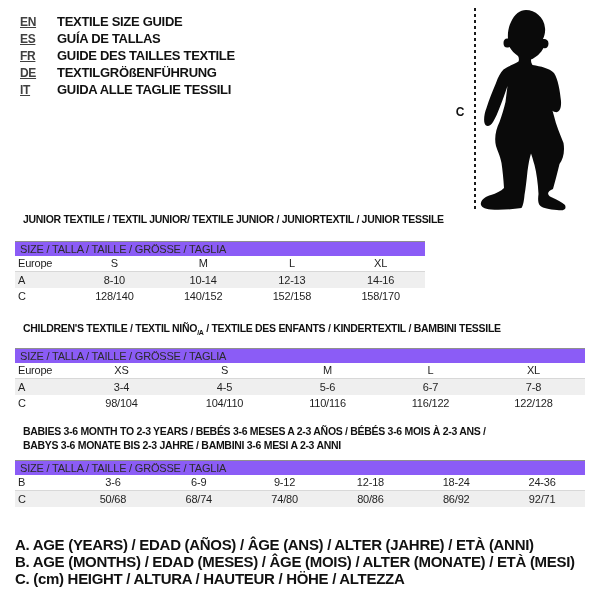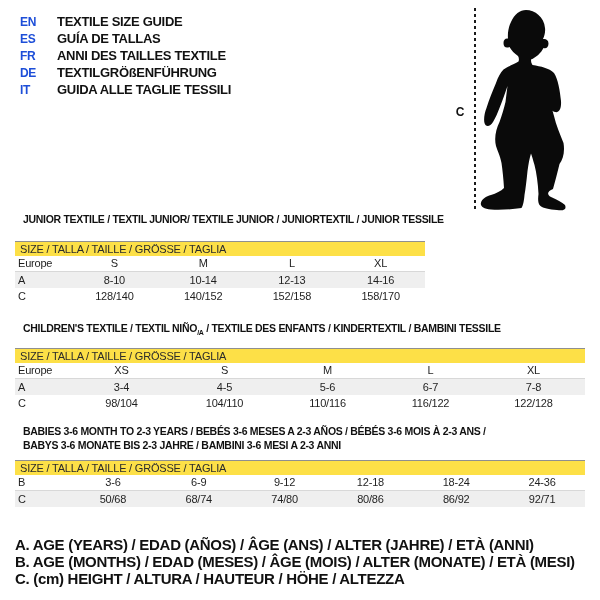--- a/index.html
+++ b/index.html
@@ -4,21 +4,21 @@
 <style>
   * { margin:0; padding:0; box-sizing:border-box; }
   html,body { background:#fff; }
   .page {
     position:relative; width:600px; height:600px; background:#fff;
     font-family:"Liberation Sans", sans-serif; color:#1a1a1a; overflow:hidden;
   }
   
   .lang-block { position:absolute; left:20px; top:13px; }
   .lang-row { display:flex; height:17px; align-items:center; }
-  .lang-code { width:37px; font-size:12px; font-weight:bold; letter-spacing:-0.3px; color:#1d4ed8; }
+  .lang-code { width:37px; font-size:12px; font-weight:bold; letter-spacing:-0.3px; color:#404040;text-decoration:underline; }
   .lang-label { font-size:13px; font-weight:bold; letter-spacing:-0.3px; color:#111; white-space:nowrap; }
   
   .measure-line {
     position:absolute; left:474px; top:8px; width:2px; height:202px;
     background:repeating-linear-gradient(180deg,#1a1a1a 0 3px,transparent 3px 6px);
   }
   .measure-label { position:absolute; left:452px; top:105px; width:16px; text-align:center;
     font-size:12px; font-weight:bold; color:#111; }
   .baby-svg { position:absolute; left:478px; top:5px; }
   
@@ -26,21 +26,21 @@
     position:absolute; left:23px; font-size:10.5px; font-weight:bold; letter-spacing:-0.3px;
     color:#111; white-space:nowrap; line-height:14px;
   }
   .ttl-sub { font-size:7px; font-weight:bold; }
   
   .size-table { position:absolute; left:15px; border-collapse:collapse; table-layout:fixed;
     font-size:11px; letter-spacing:-0.2px; color:#1f1f1f; }
   .size-table td { padding:0; height:16px; vertical-align:middle; text-align:center; white-space:nowrap; }
   .size-table td.lbl { text-align:left; padding-left:3px; }
   .size-table tr.bar td {
-    background:#fde047; border-top:1px solid #8f8f8f; height:14px;
+    background:#8b5cf6; border-top:1px solid #8f8f8f; height:14px;
     text-align:left; padding-left:5px; color:#2b2b2b;
   }
   .size-table tr.shaded td { background:#efefef; border-top:1px solid #d8d8d8; }
   .t-junior { width:410px; }
   .t-wide { width:570px; }
   .c-lbl { width:55px; }
   
   .legend { position:absolute; left:15px; top:536px; }
   .legend-line { height:17px; font-size:15px; font-weight:bold; letter-spacing:-0.3px;
     color:#111; white-space:nowrap; }
@@ -54,21 +54,21 @@
     <div class="lang-row">
       <span class="lang-code">EN</span>
       <span class="lang-label">TEXTILE SIZE GUIDE</span>
     </div>
     <div class="lang-row">
       <span class="lang-code">ES</span>
       <span class="lang-label">GUÍA DE TALLAS</span>
     </div>
     <div class="lang-row">
       <span class="lang-code">FR</span>
-      <span class="lang-label">ANNI DES TAILLES TEXTILE</span>
+      <span class="lang-label">GUIDE DES TAILLES TEXTILE</span>
     </div>
     <div class="lang-row">
       <span class="lang-code">DE</span>
       <span class="lang-label">TEXTILGRÖßENFÜHRUNG</span>
     </div>
     <div class="lang-row">
       <span class="lang-code">IT</span>
       <span class="lang-label">GUIDA ALLE TAGLIE TESSILI</span>
     </div>
   </div>

